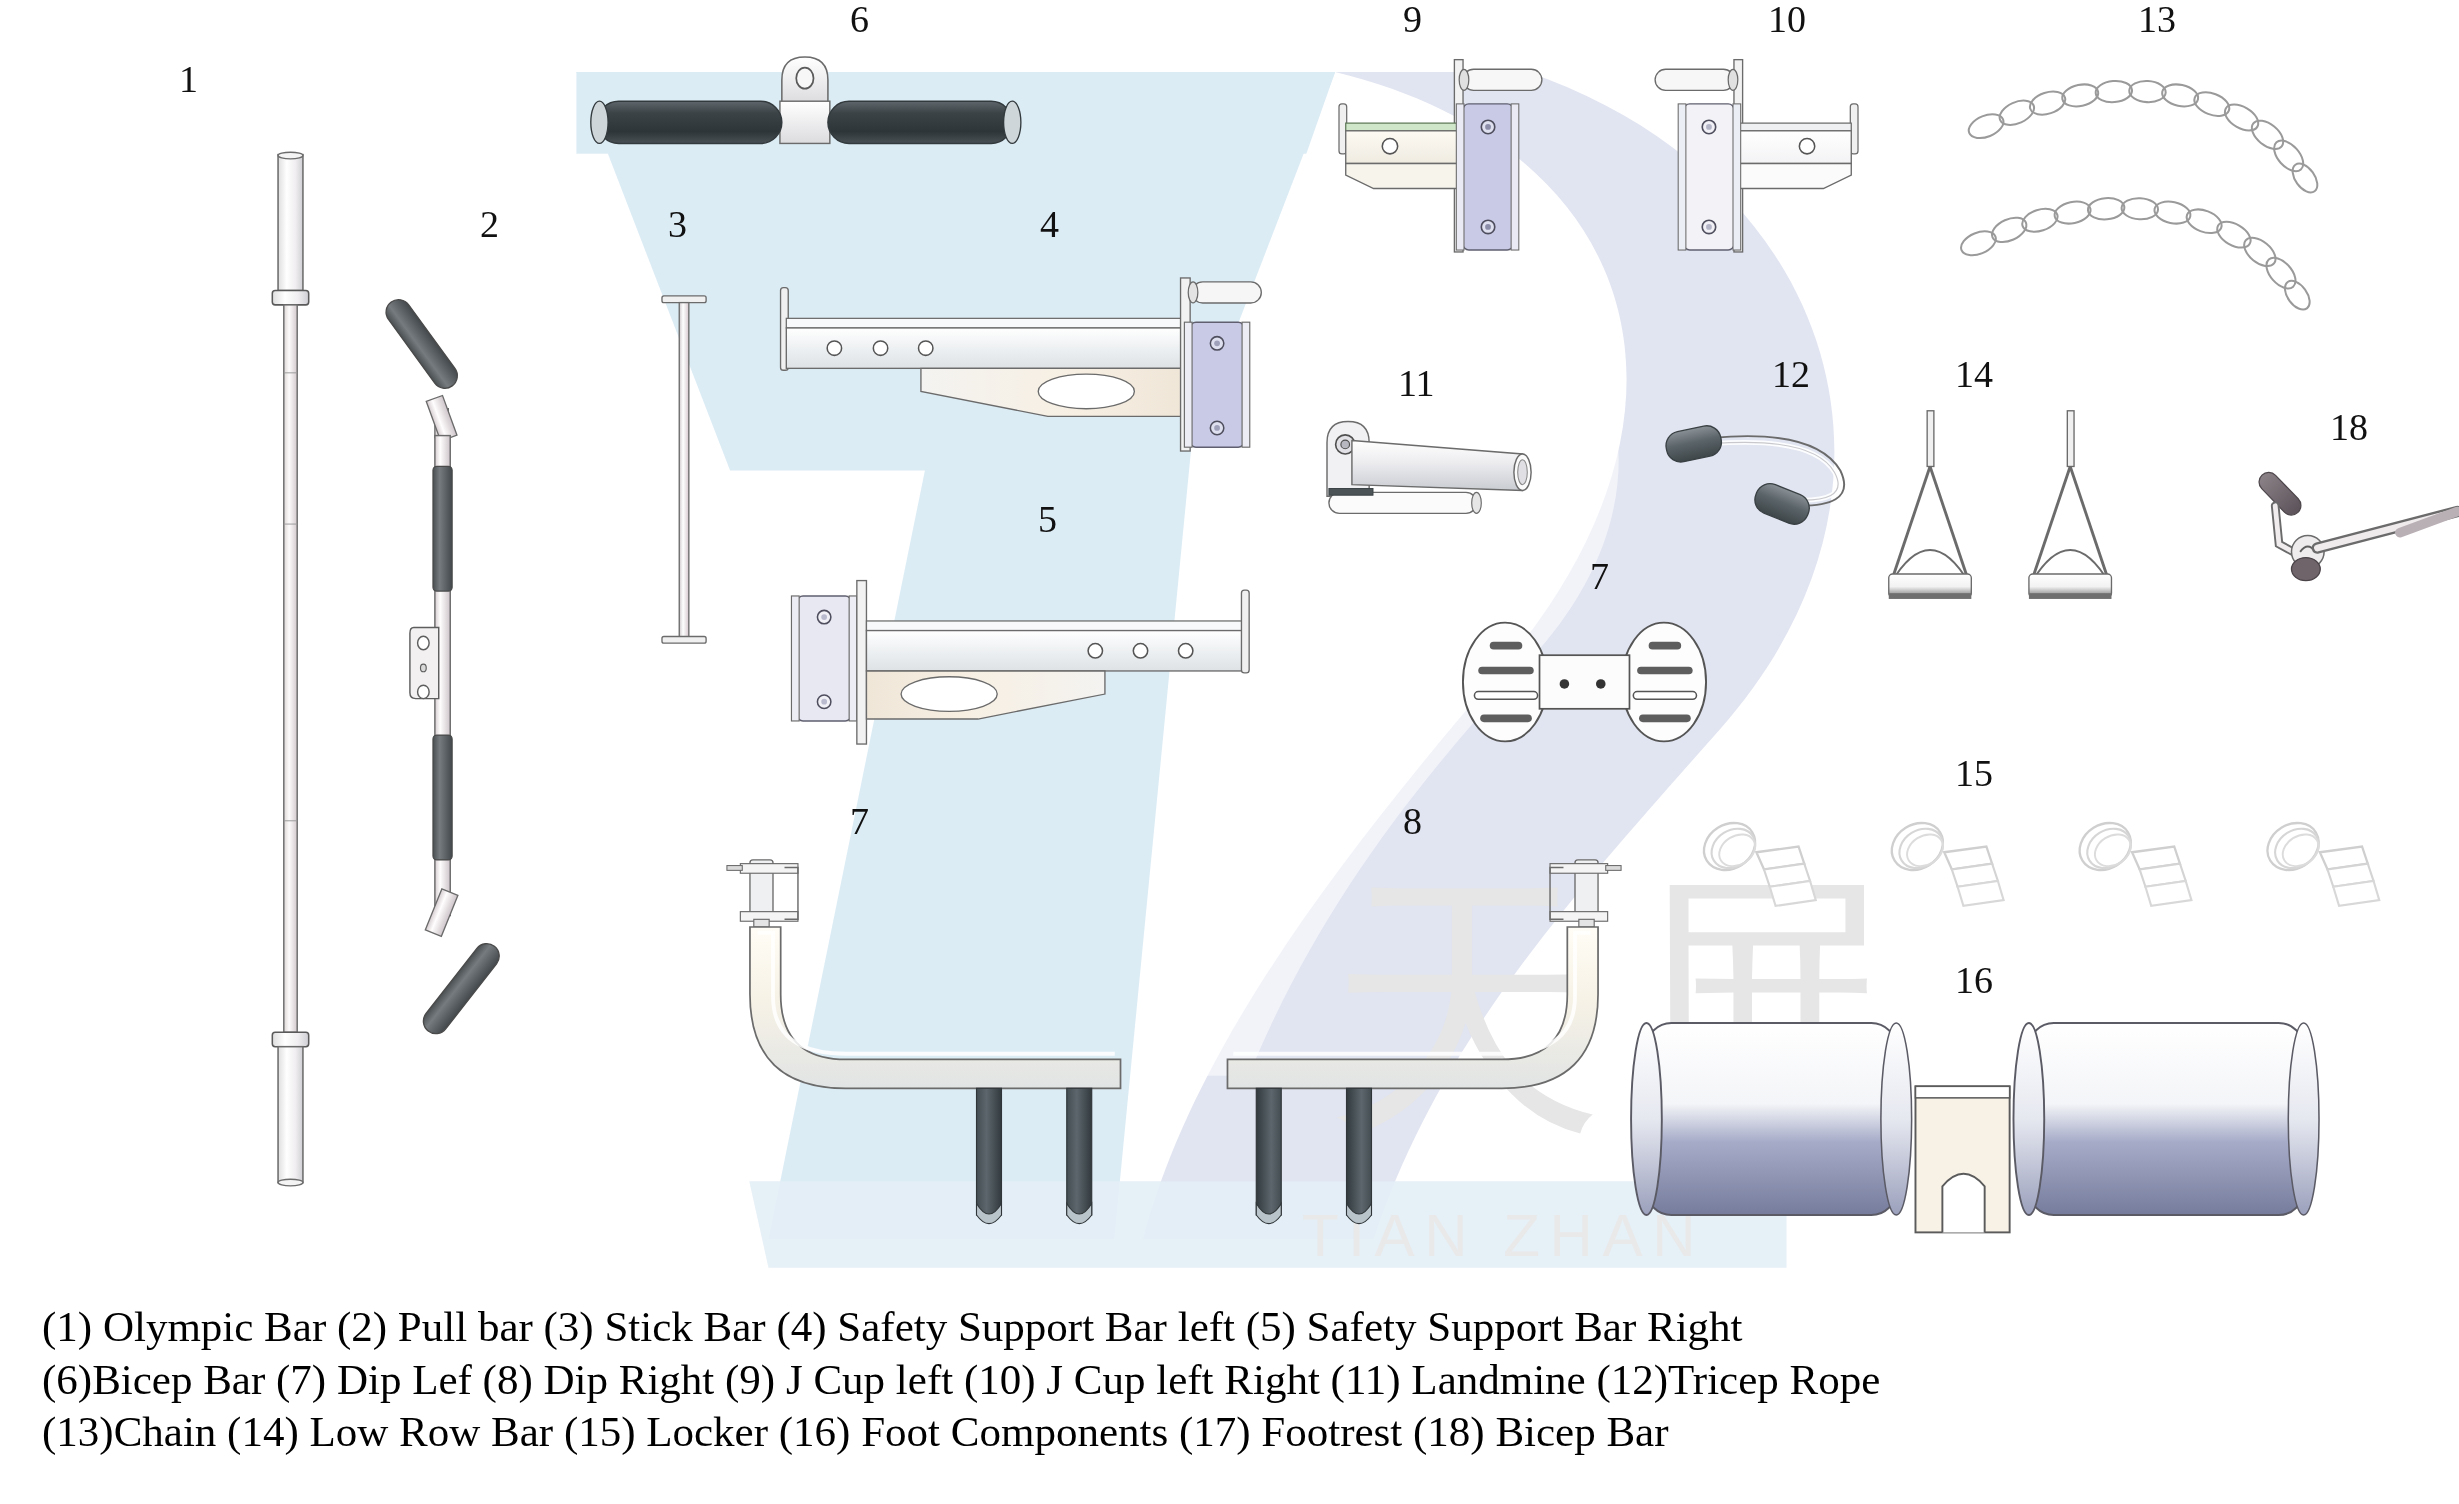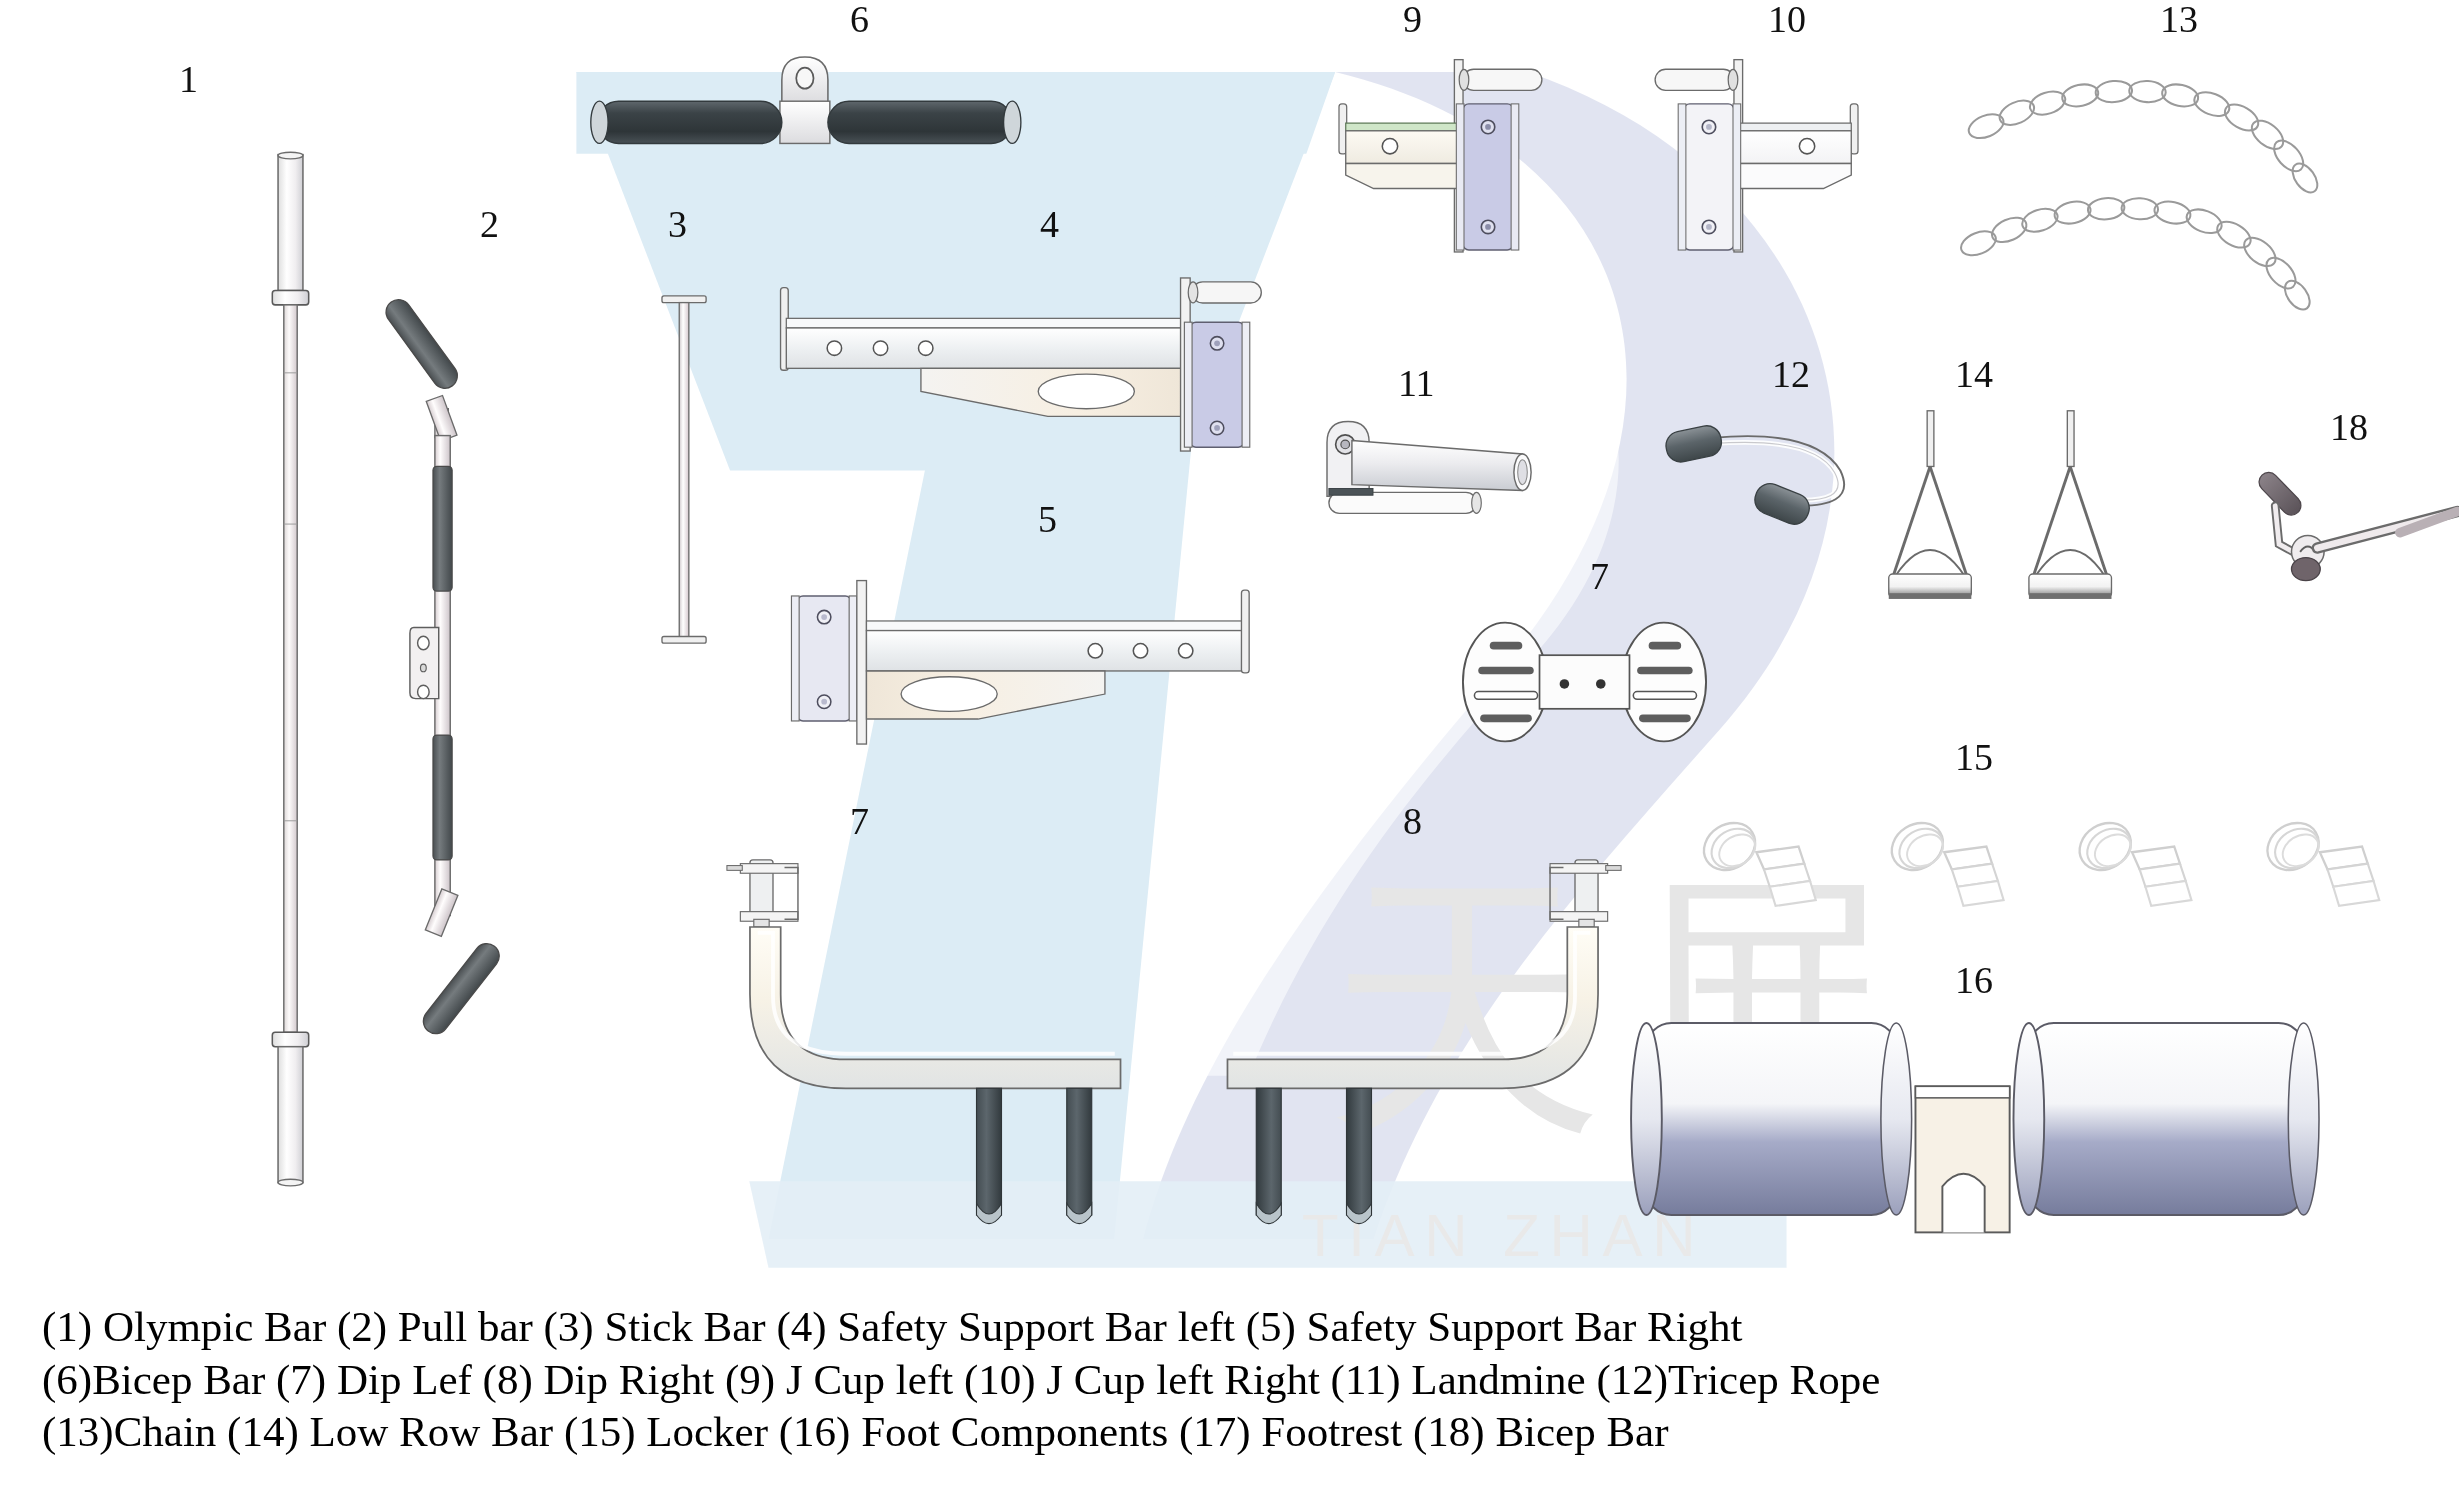--- a/index.html
+++ b/index.html
@@ -612,23 +612,23 @@
   <div class="num" style="left:668px;top:205px;">3</div>
   <div class="num" style="left:1040px;top:205px;">4</div>
   <div class="num" style="left:1038px;top:500px;">5</div>
   <div class="num" style="left:850px;top:0px;">6</div>
   <div class="num" style="left:850px;top:802px;">7</div>
   <div class="num" style="left:1403px;top:802px;">8</div>
   <div class="num" style="left:1403px;top:0px;">9</div>
   <div class="num" style="left:1768px;top:0px;">10</div>
   <div class="num" style="left:1398px;top:355px;margin-top:9px;">11</div>
   <div class="num" style="left:1772px;top:355px;">12</div>
-  <div class="num" style="left:2138px;top:0px;margin-left:22px;">13</div>
+  <div class="num" style="left:2138px;top:0px;">13</div>
   <div class="num" style="left:1955px;top:355px;">14</div>
-  <div class="num" style="left:1955px;top:738px;">15</div>
+  <div class="num" style="left:1955px;top:754px;">15</div>
   <div class="num" style="left:1955px;top:961px;">16</div>
   <div class="num" style="left:1590px;top:557px;">7</div>
   <div class="num" style="left:2330px;top:408px;">18</div>
 
   <div id="caption">
     <p>(1) Olympic Bar  (2) Pull bar  (3) Stick Bar  (4) Safety Support Bar left  (5) Safety Support Bar Right</p>
     <p>(6)Bicep Bar  (7) Dip Lef  (8) Dip Right  (9) J Cup left  (10) J Cup left Right (11) Landmine (12)Tricep Rope</p>
     <p>(13)Chain (14) Low Row Bar  (15) Locker (16) Foot Components (17) Footrest  (18) Bicep Bar</p>
   </div>
 

